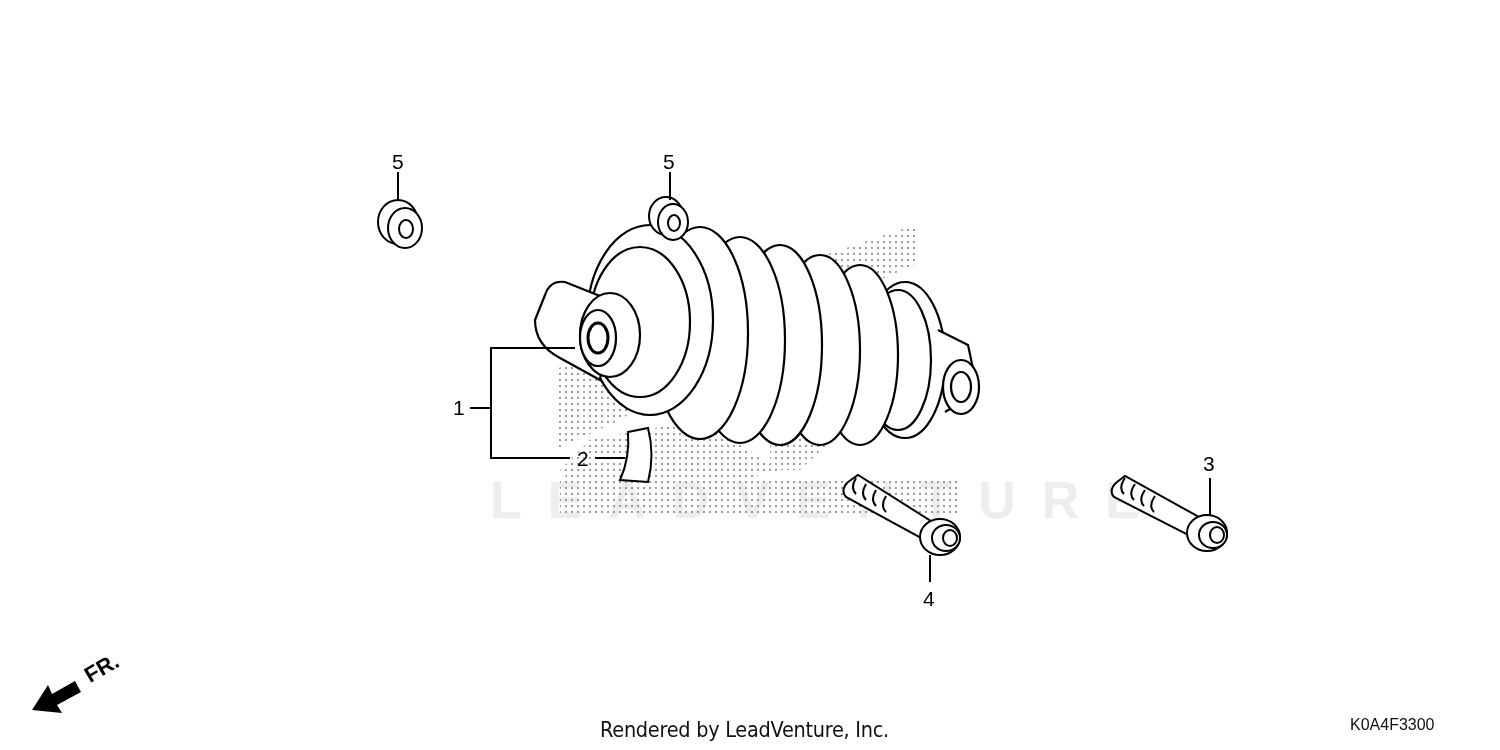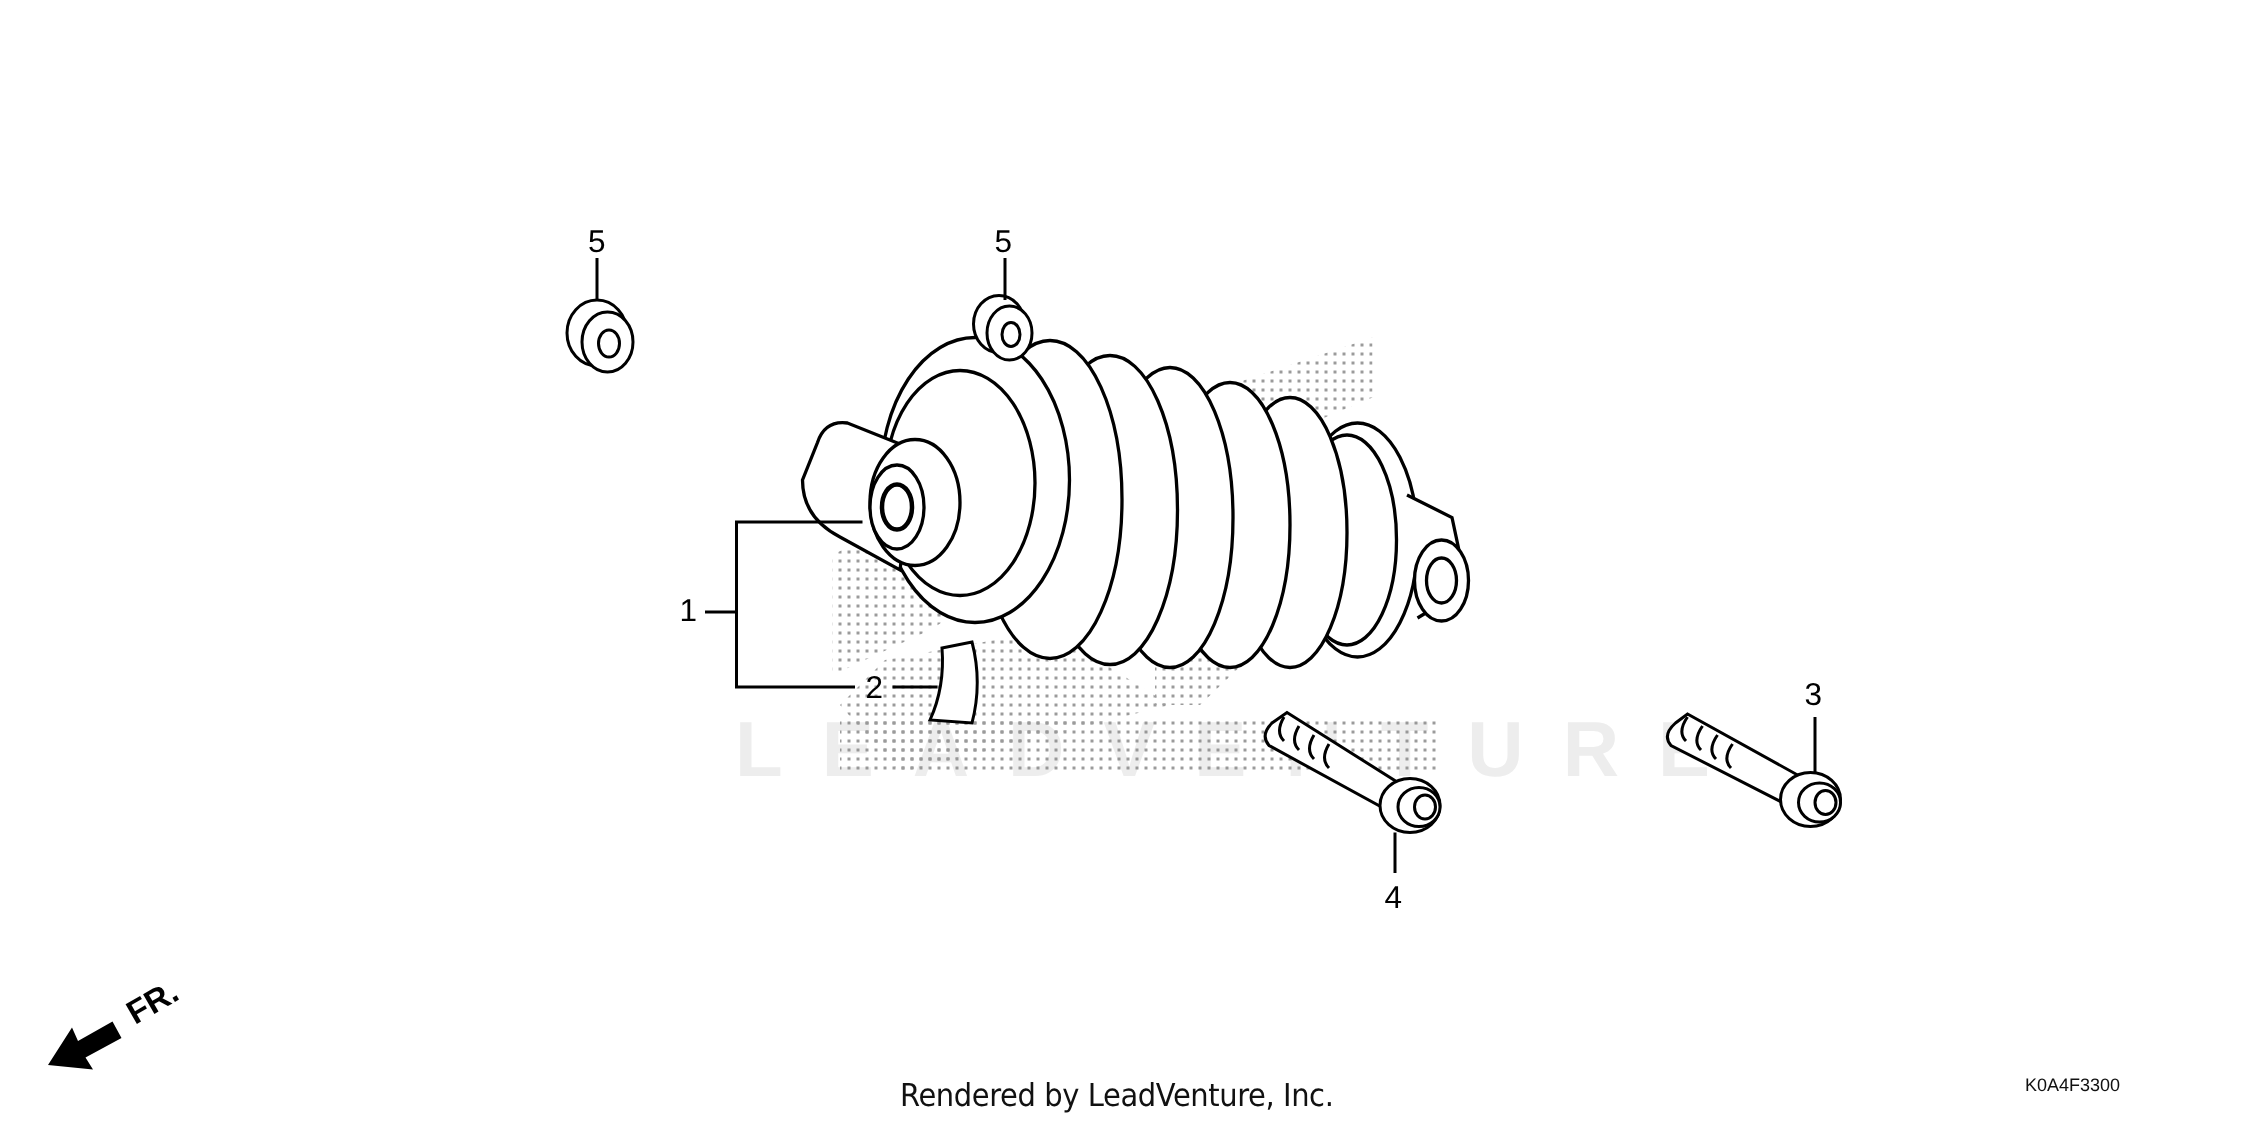--- a/index.html
+++ b/index.html
@@ -1,20 +1,20 @@
 <!DOCTYPE html>
 <html><head>
 <meta charset="utf-8">
 <style>
   html, body { margin: 0; padding: 0; background: #ffffff; }
   body { width: 1500px; height: 750px; position: relative; overflow: hidden; font-family: "Liberation Sans", sans-serif; }
   #diagram { position: absolute; left: 0; top: 0; width: 1500px; height: 750px; }
   .callout { position: absolute; font-family: "Liberation Sans", sans-serif; font-size: 21px; color: #000; line-height: 1; }
   .footer-credit { position: absolute; left: 600px; top: 718px; font-family: "DejaVu Sans", sans-serif; font-size: 21px; color: #111; letter-spacing: -0.3px; transform: scaleX(0.92); transform-origin: left top; }
-  .diagram-code { position: absolute; left: 1350px; top: 716px; font-family: "Liberation Sans", sans-serif; font-size: 12px; color: #111; }
+  .diagram-code { position: absolute; left: 1350px; top: 716px; font-family: "Liberation Sans", sans-serif; font-size: 16px; color: #111; }
   .watermark { position: absolute; left: 490px; top: 470px; font-family: "Liberation Sans", sans-serif; font-weight: bold; font-size: 52px; letter-spacing: 26px; color: #ededed; }
   .fr-label { position: absolute; left: 80px; top: 666px; font-family: "Liberation Sans", sans-serif; font-weight: bold; font-size: 22px; color: #000; transform: rotate(-30deg); transform-origin: left top; }
 </style>
 </head>
 <body>
 
 <div class="watermark">LEADVENTURE</div>
 
 <svg id="diagram" viewBox="0 0 1500 750" xmlns="http://www.w3.org/2000/svg">
   <defs>

